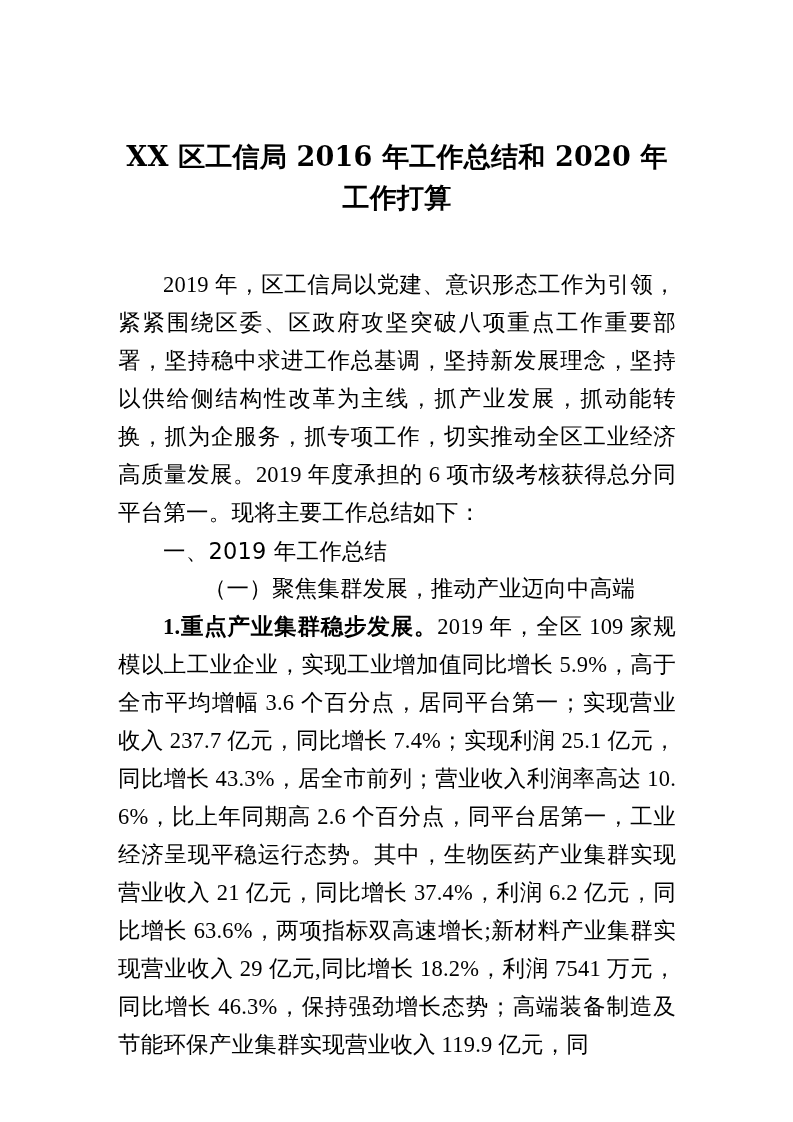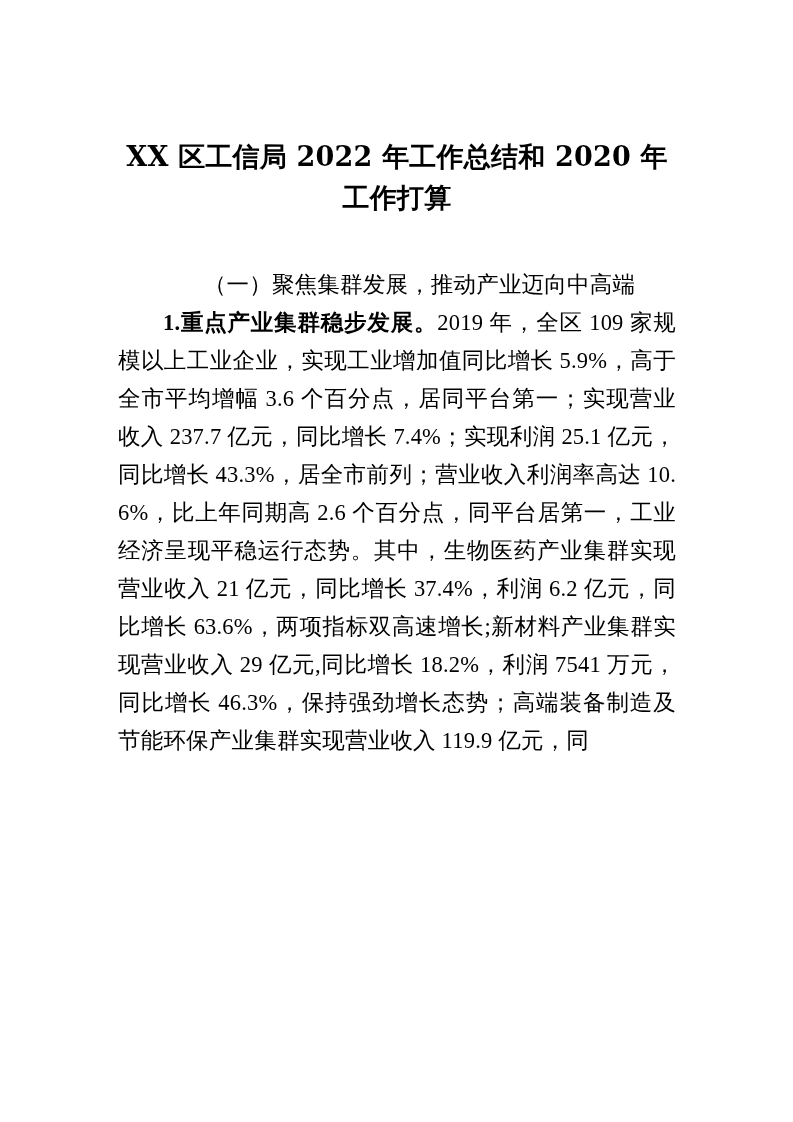--- a/index.html
+++ b/index.html
@@ -86,24 +86,26 @@
   .run-bold {
     font-weight: bold;
   }
 </style>
 </head>
 <body>
 
 <div class="page">
   <div class="content">
 
-    <h1 class="doc-title">XX 区工信局 2022 年工作总结和 2020 年工作打算</h1>
+    <h1 class="doc-title">XX 区工信局 2016 年工作总结和 2020 年工作打算</h1>
 
     <div class="spacer-top"></div>
 
+    <p class="para indent">2019 年，区工信局以党建、意识形态工作为引领，紧紧围绕区委、区政府攻坚突破八项重点工作重要部署，坚持稳中求进工作总基调，坚持新发展理念，坚持以供给侧结构性改革为主线，抓产业发展，抓动能转换，抓为企服务，抓专项工作，切实推动全区工业经济高质量发展。2019 年度承担的 6 项市级考核获得总分同平台第一。现将主要工作总结如下：</p>
 
+    <p class="h1-heading">一、2019 年工作总结</p>
 
     <p class="h2-heading">（一）聚焦集群发展，推动产业迈向中高端</p>
 
     <p class="para indent"><span class="run-bold">1.重点产业集群稳步发展。</span><span>2019 年，全区 109 家规模以上工业企业，实现工业增加值同比增长 5.9%，高于全市平均增幅 3.6 个百分点，居同平台第一；实现营业收入 237.7 亿元，同比增长 7.4%；实现利润 25.1 亿元，同比增长 43.3%，居全市前列；营业收入利润率高达 10.6%，比上年同期高 2.6 个百分点，同平台居第一，工业经济呈现平稳运行态势。其中，生物医药产业集群实现营业收入 21 亿元，同比增长 37.4%，利润 6.2 亿元，同比增长 63.6%，两项指标双高速增长;新材料产业集群实现营业收入 29 亿元,同比增长 18.2%，利润 7541 万元，同比增长 46.3%，保持强劲增长态势；高端装备制造及节能环保产业集群实现营业收入 119.9 亿元，同</span></p>
 
   </div>
 </div>
 
 </body></html>

